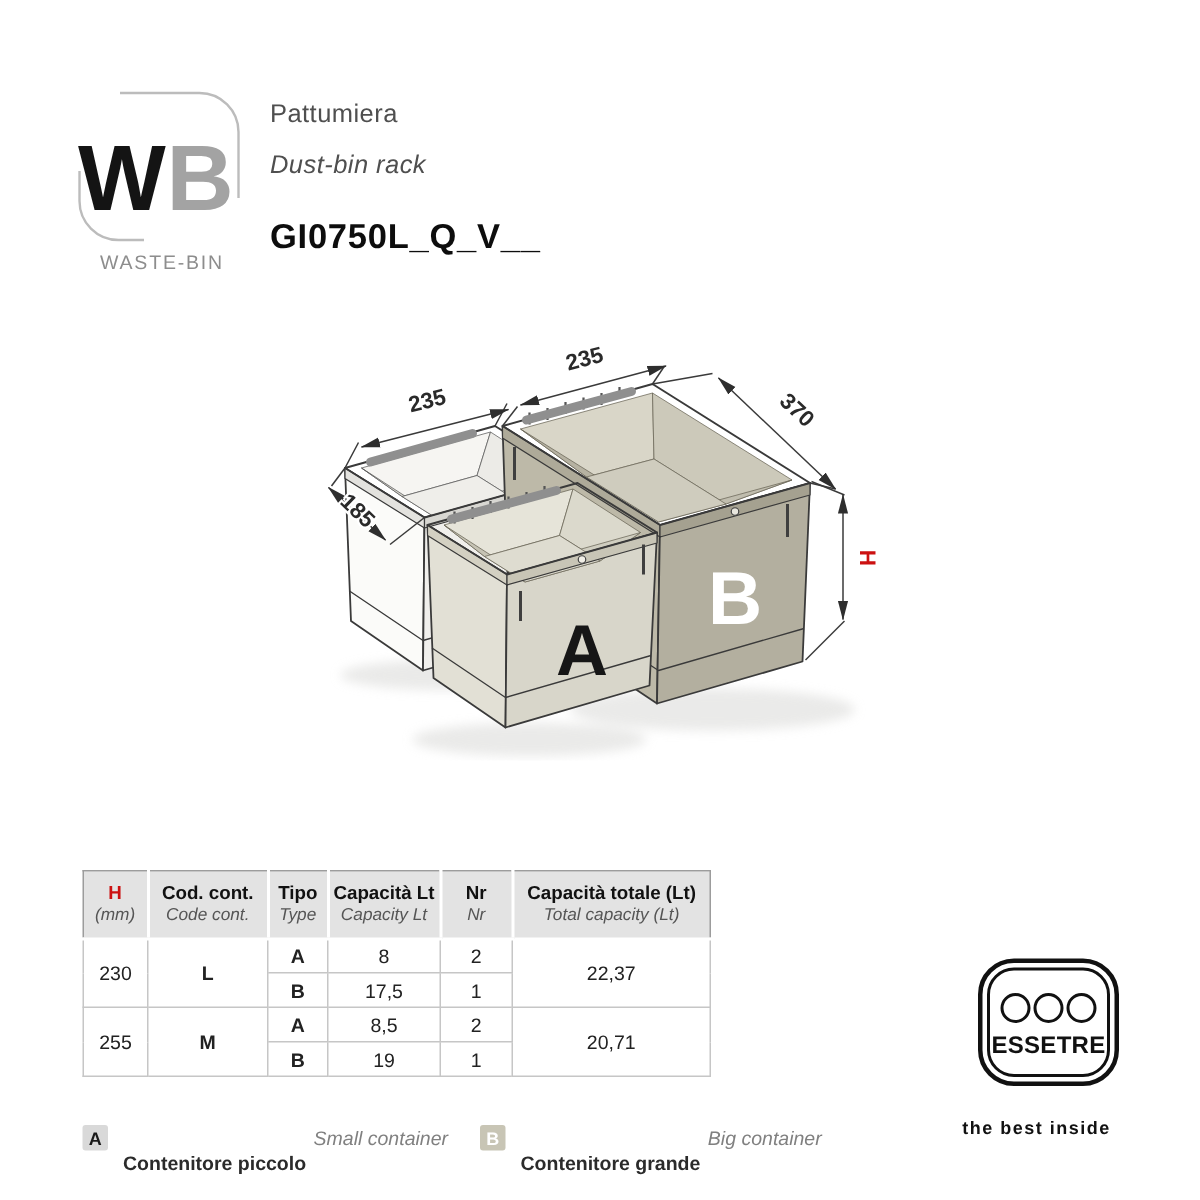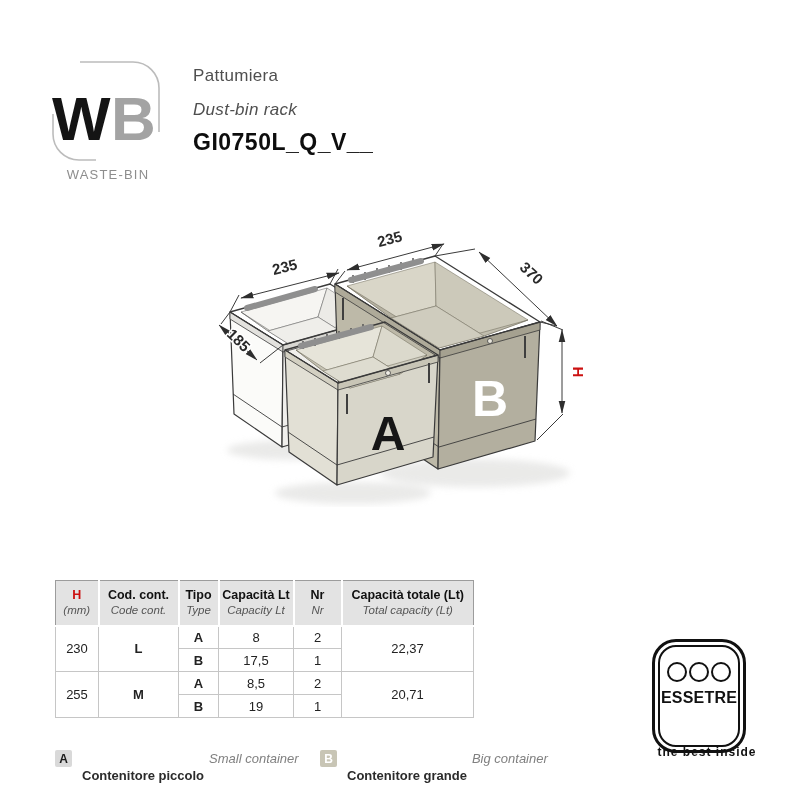--- a/index.html
+++ b/index.html
@@ -4,24 +4,24 @@
 <style>
   * { margin:0; padding:0; box-sizing:border-box; }
   html,body { background:#ffffff; }
   .page {
     position:relative; width:800px; height:800px; background:#ffffff;
     font-family:"Liberation Sans", sans-serif; overflow:hidden;
   }
   
   .wb-logo { position:absolute; left:44px; top:55px; }
   
-  .header-text { position:absolute; left:193px; top:66px; }
+  .header-text { position:absolute; left:180px; top:66px; }
   .title-it  { font-size:17px; color:#4f4f4f; letter-spacing:.3px; }
   .title-en  { font-size:17px; color:#4f4f4f; font-style:italic; margin-top:14px; letter-spacing:.3px; }
-  .prod-code { font-size:23px; color:#0d0d0d; font-weight:bold; margin-top:9px; letter-spacing:.5px; }
+  .prod-code { font-size:23px; color:#0d0d0d; font-weight:bold; margin-top:24px; letter-spacing:.5px; }
   
   .drawing { position:absolute; left:185px; top:222px; }
   .dim-text { font-size:15px; font-weight:bold; fill:#2a2a2a;
               paint-order:stroke; stroke:#ffffff; stroke-width:3px; }
   .dim-h    { font-size:15px; font-weight:bold; fill:#cc1111; }
   .bin-letter-a { font-size:48px; font-weight:bold; fill:#161616; }
   .bin-letter-b { font-size:50px; font-weight:bold; fill:#ffffff; }
   
   .spec-table { position:absolute; left:55px; top:580px; width:418px;
                 border-collapse:collapse; table-layout:fixed;
@@ -41,29 +41,29 @@
   
   .legend-item { position:absolute; top:734px; display:flex; align-items:center; font-size:13px; }
   .legend-a { left:55px; }  .legend-b { left:320px; }
   .chip { width:17px; height:17px; display:flex; align-items:center; justify-content:center;
           font-weight:bold; font-size:12px; border-radius:2px; margin-right:10px; }
   .chip-gray  { background:#d9d9d9; color:#1a1a1a; }
   .chip-beige { background:#c8c5b5; color:#ffffff; }
   .l-it { font-weight:bold; color:#2b2b2b;margin-top:34px; }
   .l-en { font-style:italic; color:#808080; margin-left:5px; }
   
-  .es-outer { position:absolute; left:652px; top:639px; width:94px; height:114px;
+  .es-outer { position:absolute; left:652px; top:639px; width:94px; height:85px;
               border:3px solid #111; border-radius:24px; }
   .es-inner { position:absolute; left:3px; top:3px; right:3px; bottom:3px;
               border:2px solid #111; border-radius:18px;
               display:flex; flex-direction:column; align-items:center; }
   .es-circles { display:flex; gap:2px; margin-top:15px; }
   .es-circle { width:20px; height:20px; border:2.5px solid #111; border-radius:50%; }
   .es-name { font-weight:bold; font-size:16px; color:#111; margin-top:7px; letter-spacing:.2px; }
-  .es-tagline { position:absolute; left:648px; top:745px; width:118px; text-align:center;
+  .es-tagline { position:absolute; left:632px; top:745px; width:118px; text-align:center;
                 font-weight:bold; font-size:12px; letter-spacing:1px; color:#111; }
 </style>
 </head>
 <body>
 
 <div class="page">
 
   <svg class="wb-logo" width="130" height="135" viewBox="0 0 130 135">
     <path d="M 36,7 H 89 A 26 26 0 0 1 115,33 V 77" fill="none" stroke="#bcbcbc" stroke-width="1.6"></path>
     <path d="M 9,59 V 79 A 26 26 0 0 0 35,105 H 52" fill="none" stroke="#bcbcbc" stroke-width="1.6"></path>

